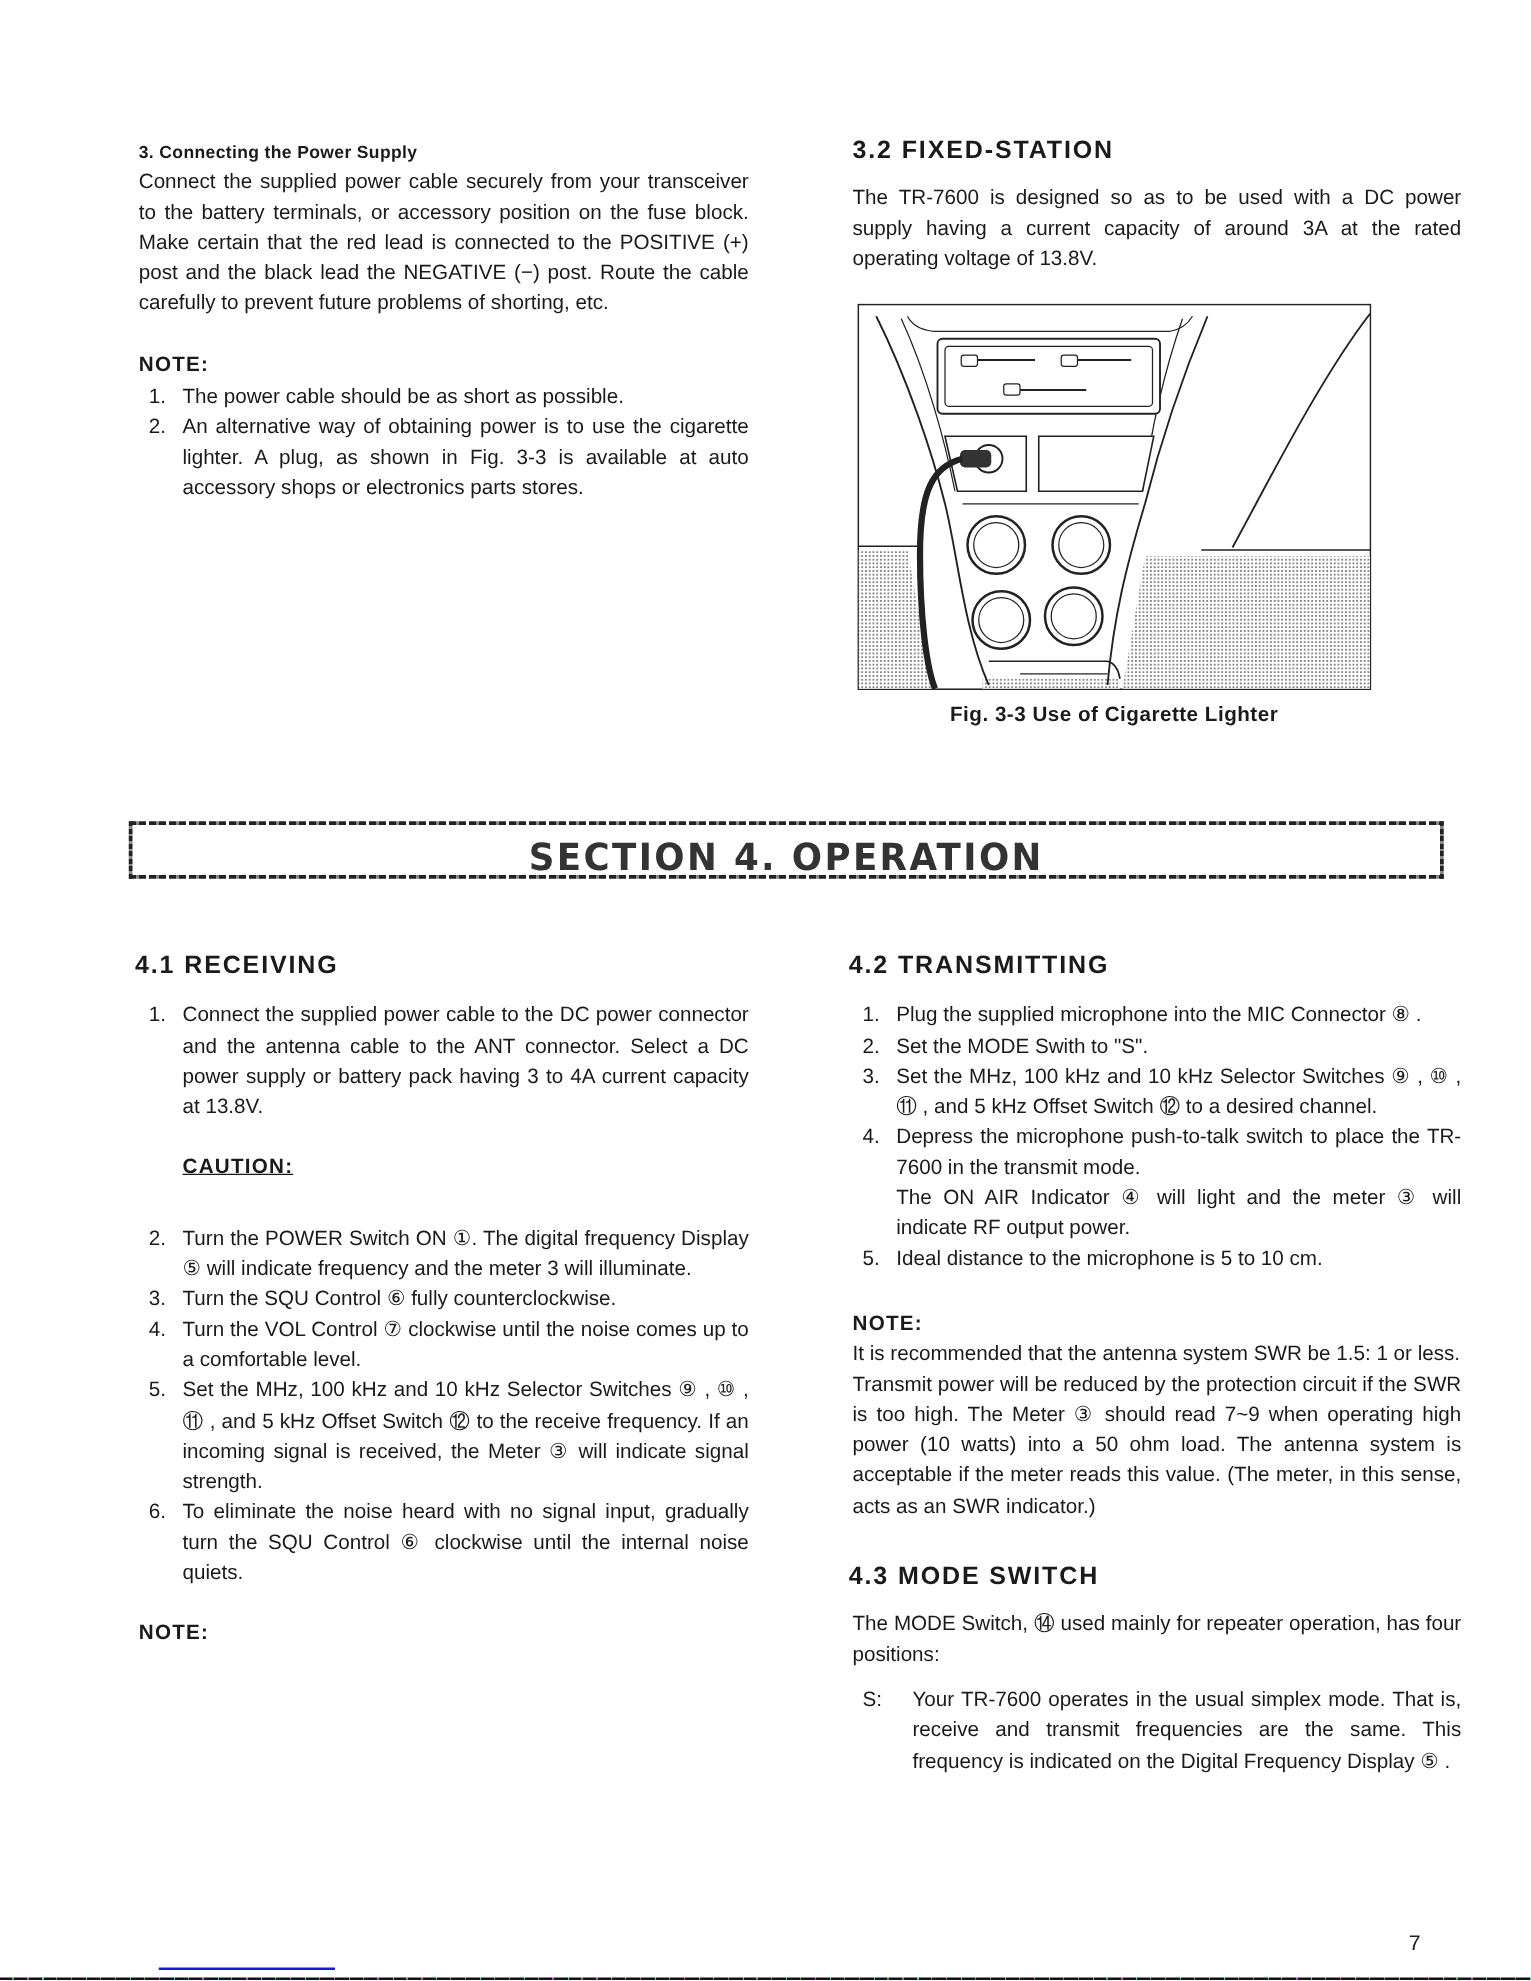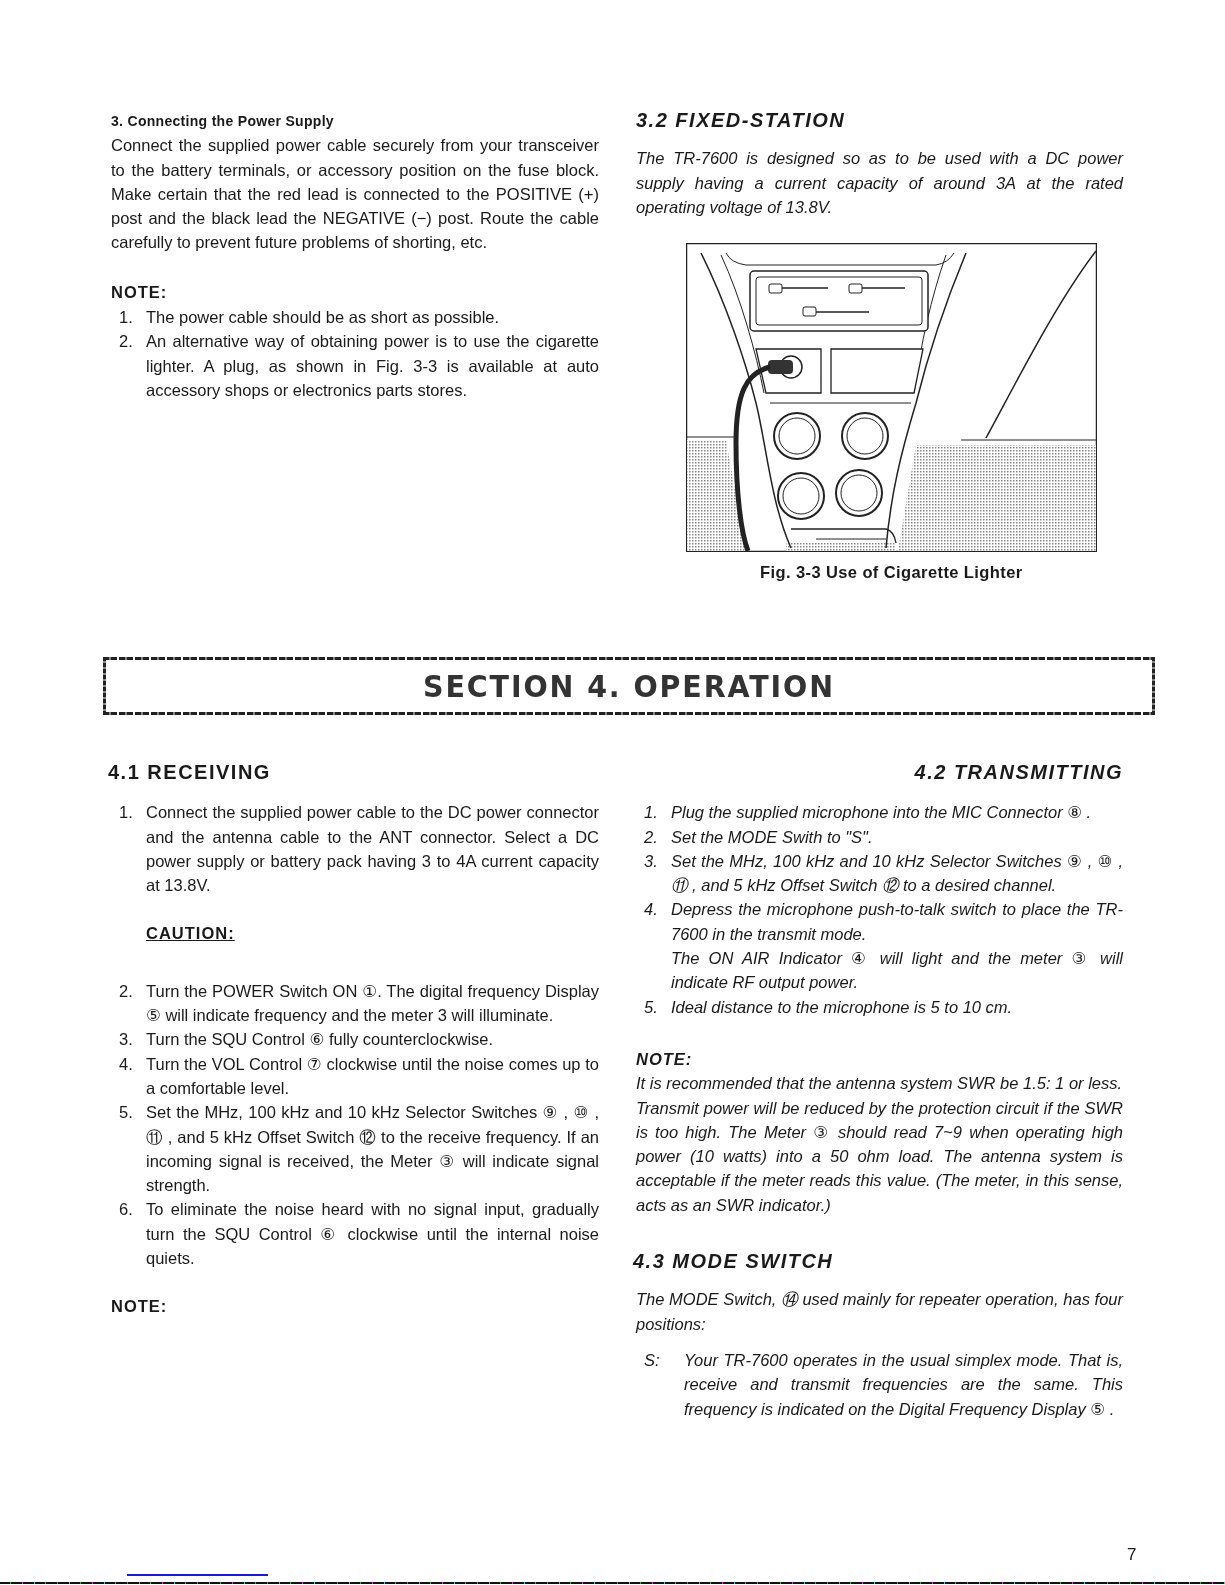--- a/index.html
+++ b/index.html
@@ -3,36 +3,36 @@
 <meta charset="utf-8">
 <style>
   html, body { margin: 0; padding: 0; background: #ffffff; }
   body {
     width: 1225px; height: 1585px; position: relative; overflow: hidden;
     font-family: "Liberation Sans", "DejaVu Sans", sans-serif;
     color: #1a1a1a;
   }
   .col { position: absolute; font-size: 16.5px; line-height: 24.3px; }
   .left { left: 111px; width: 488px; }
-  .right { left: 636px; width: 487px; font-style: italic; }
+  .right { left: 682px; width: 487px; }
   .h-small { font-weight: bold; font-size: 14px; letter-spacing: 0.3px; }
   .h-sec { font-weight: bold; font-size: 20px; letter-spacing: 1.5px; }
   .note-h { font-weight: bold; letter-spacing: 1px; }
   .ol { margin: 0; padding: 0; list-style: none; }
   .ol li { position: relative; padding-left: 35px; text-align: justify; }
   .ol li .num { position: absolute; left: 8px; top: 0; }
   .para { text-align: justify; margin: 0; }
   p { margin: 0; }
 
   
   .figure { position: absolute; left: 686px; top: 243px; width: 411px; height: 309px; }
   .fig-caption { position: absolute; left: 760px; top: 563px; font-weight: bold; font-size: 16.5px; letter-spacing: 0.4px; }
 
   
-  .banner { position: absolute; left: 103px; top: 657px; width: 1052px; height: 58px; }
+  .banner { position: absolute; left: 103px; top: 657px; width: 1052px; height: 46px; }
   .banner .top, .banner .bottom {
     position: absolute; left: 0; right: 0; height: 3px;
     background: repeating-linear-gradient(90deg, #222 0 6px, #888 6px 8px, #222 8px 14px, #fff 14px 16px);
   }
   .banner .top { top: 0; }
   .banner .bottom { bottom: 0; }
   .banner .lside, .banner .rside {
     position: absolute; top: 0; bottom: 0; width: 3px;
     background: repeating-linear-gradient(180deg, #222 0 4px, #888 4px 6px);
   }
@@ -145,21 +145,21 @@
     <li><span class="num">2.</span><span>Turn the POWER Switch ON ①. The digital frequency Display ⑤ will indicate frequency and the meter  3  will illuminate.</span></li>
     <li><span class="num">3.</span><span>Turn the SQU Control ⑥ fully counterclockwise.</span></li>
     <li><span class="num">4.</span><span>Turn the VOL Control ⑦ clockwise until the noise comes up to a comfortable level.</span></li>
     <li><span class="num">5.</span><span>Set the MHz, 100 kHz and 10 kHz Selector Switches ⑨ , ⑩ , ⑪ , and 5 kHz Offset Switch ⑫ to the receive frequency.  If an incoming signal is received, the Meter ③ will indicate signal strength.</span></li>
     <li><span class="num">6.</span><span>To eliminate the noise heard with no signal input, gradually turn the SQU Control ⑥ clockwise until the internal noise quiets.</span></li>
   </ul>
   <div class="note-h" style="margin-top:24px;">NOTE:</div>
 </div>
 
 <div class="col right" style="top:760px;">
-  <div class="h-sec" style="margin-left:-3px;text-align:right;">4.2  TRANSMITTING</div>
+  <div class="h-sec" style="margin-left:-3px;">4.2  TRANSMITTING</div>
   <ul class="ol" style="margin-top:16px;">
     <li><span class="num">1.</span><span>Plug the supplied microphone into the MIC Connector ⑧ .</span></li>
     <li><span class="num">2.</span><span>Set the MODE Swith to "S".</span></li>
     <li><span class="num">3.</span><span>Set the MHz, 100 kHz and 10 kHz Selector Switches ⑨ , ⑩ , ⑪ , and 5 kHz Offset Switch ⑫ to a desired channel.</span></li>
     <li><span class="num">4.</span><span>Depress the microphone push-to-talk switch to place the TR-7600 in the transmit mode.</span></li>
     <li><span class="num"></span><span>The ON AIR Indicator ④ will light and the meter ③ will indicate RF output power.</span></li>
     <li><span class="num">5.</span><span>Ideal distance to the microphone is 5 to 10 cm.</span></li>
   </ul>
   <div class="note-h" style="margin-top:28px;">NOTE:</div>
   <p class="para">It is recommended that the antenna system SWR be 1.5: 1 or less.</p>

